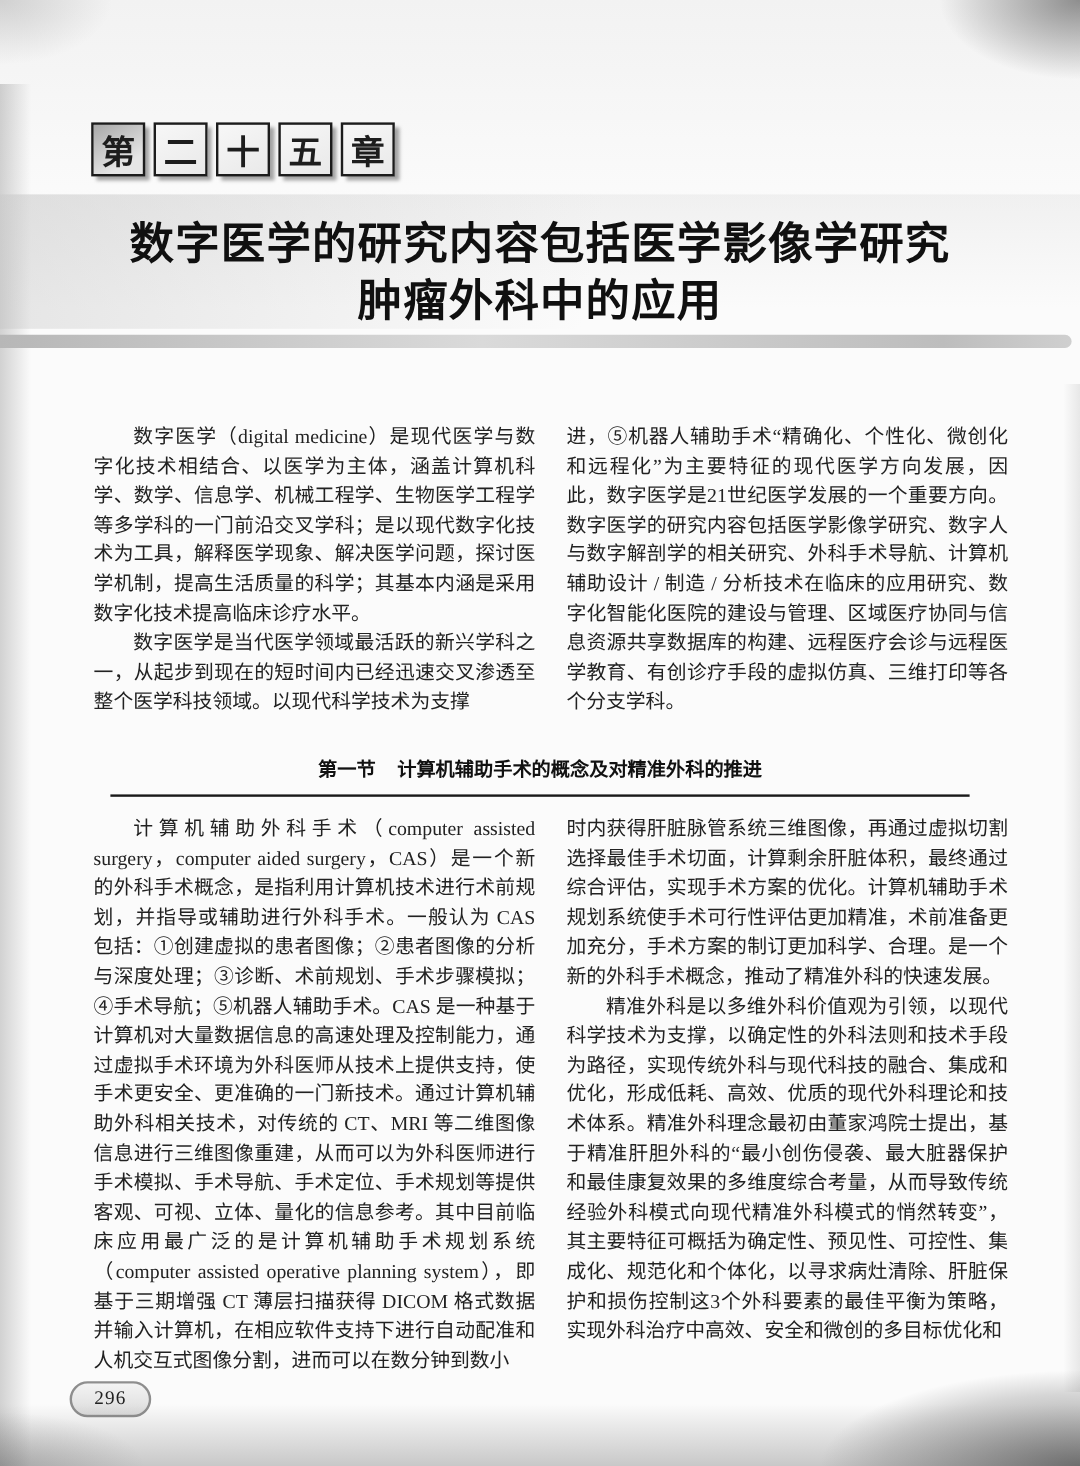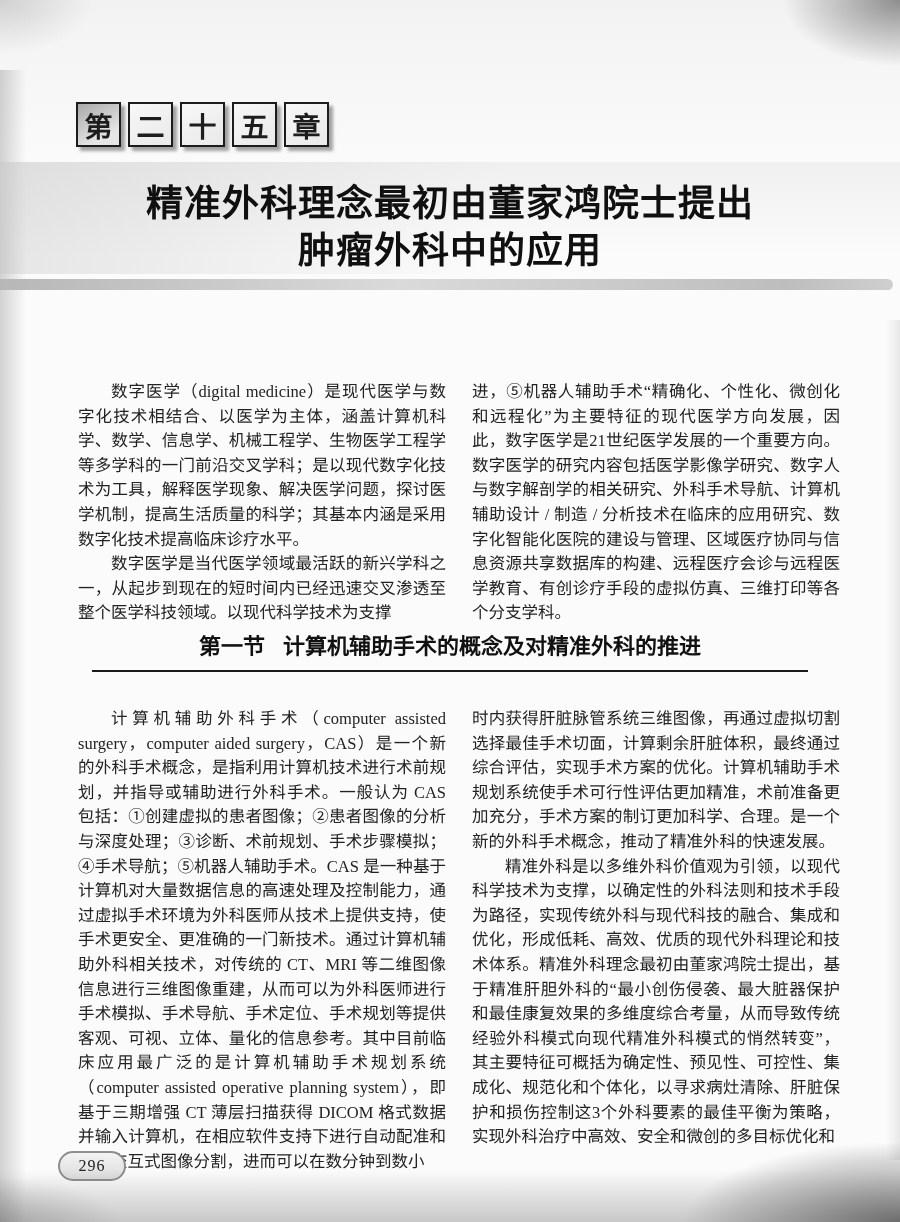--- a/index.html
+++ b/index.html
@@ -45,33 +45,33 @@
   .title{
     position:absolute;top:180px;left:70px;width:760px;text-align:center;
     font-family:"Liberation Sans","DejaVu Sans",sans-serif;
     font-weight:700;font-size:37px;line-height:47px;color:#101010;letter-spacing:1px;
   }
   #divider-bar{position:absolute;top:279px;left:0;width:893px;height:11px;
     border-radius:0 6px 6px 0;
     background:linear-gradient(to right,#b7b7b7,#dadada 45%,#bdbdbd 88%,#cfcfcf);}
 
   
-  .columns{position:absolute;display:flex;gap:26px;margin-top:28px;}
+  .columns{position:absolute;display:flex;gap:26px;}
   #intro-columns{top:352px;left:78px;width:762px;}
   #section-columns{top:679px;left:78px;width:762px;}
   .col{width:368px;font-size:16.5px;line-height:24.6px;text-align:justify;
        text-justify:inter-ideograph;color:#222;}
   .col p{margin:0;}
   .indent{text-indent:2em;}
 
   
   #section-heading{
     position:absolute;top:628px;left:92px;width:716px;text-align:center;
     font-family:"Liberation Sans","DejaVu Sans",sans-serif;
-    font-weight:700;font-size:22px;color:#111;
+    font-weight:700;font-size:16px;color:#111;
     padding-bottom:10px;border-bottom:2px solid #1a1a1a;
   }
   #section-heading .sec-label{margin-right:18px;}
 
   
   #page-pill{
     position:absolute;top:1151px;left:58px;width:64px;height:26px;
     border:2px solid #8e8e8e;border-radius:15px;
     background:linear-gradient(#f3f3f3,#dcdcdc);
     display:flex;align-items:center;justify-content:center;
@@ -90,21 +90,21 @@
 <div class="chapter-row">
   <span class="chapter-box first">第</span>
   <span class="chapter-box">二</span>
   <span class="chapter-box">十</span>
   <span class="chapter-box">五</span>
   <span class="chapter-box">章</span>
 </div>
 
 <div id="title-bg"></div>
 <div class="title">
-  <div>精准外科理念最初由董家鸿院士提出</div>
+  <div>数字医学的研究内容包括医学影像学研究</div>
   <div>肿瘤外科中的应用</div>
 </div>
 <div id="divider-bar"></div>
 
 <div class="columns" id="intro-columns">
   <div class="col">
     <p class="indent">数字医学（digital medicine）是现代医学与数字化技术相结合、以医学为主体，涵盖计算机科学、数学、信息学、机械工程学、生物医学工程学等多学科的一门前沿交叉学科；是以现代数字化技术为工具，解释医学现象、解决医学问题，探讨医学机制，提高生活质量的科学；其基本内涵是采用数字化技术提高临床诊疗水平。</p>
     <p class="indent">数字医学是当代医学领域最活跃的新兴学科之一，从起步到现在的短时间内已经迅速交叉渗透至整个医学科技领域。以现代科学技术为支撑</p>
   </div>
   <div class="col">

